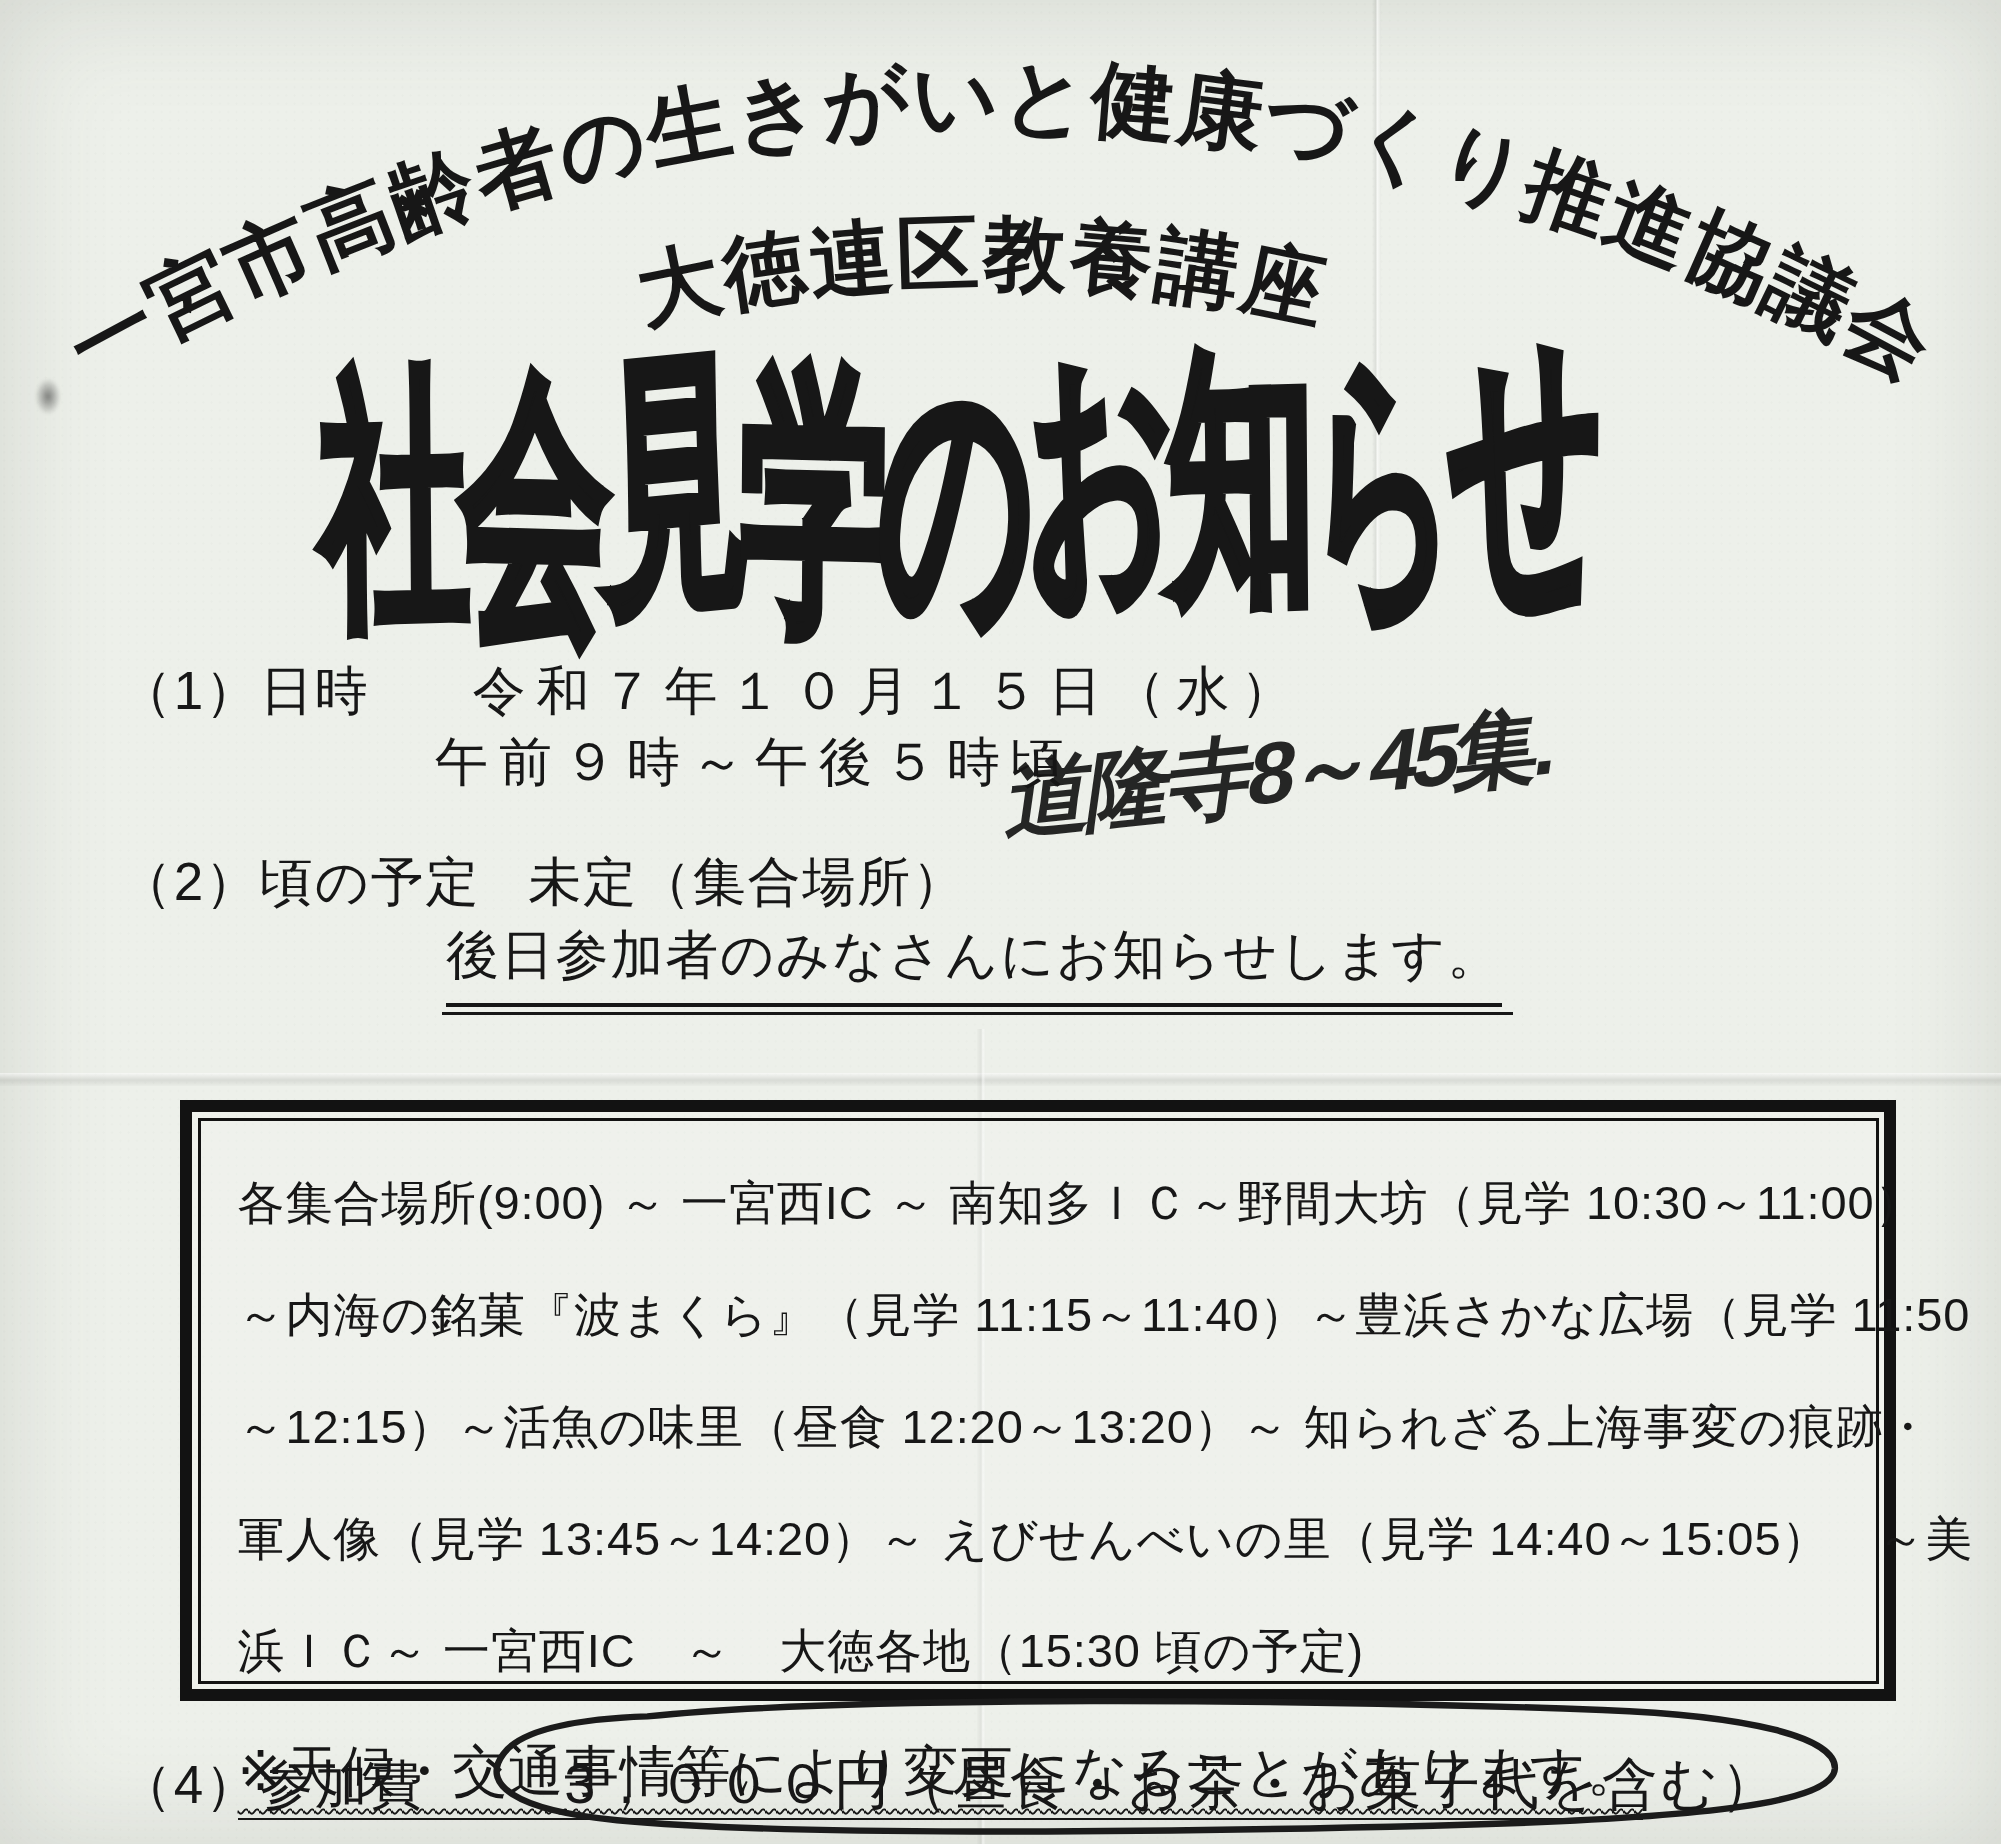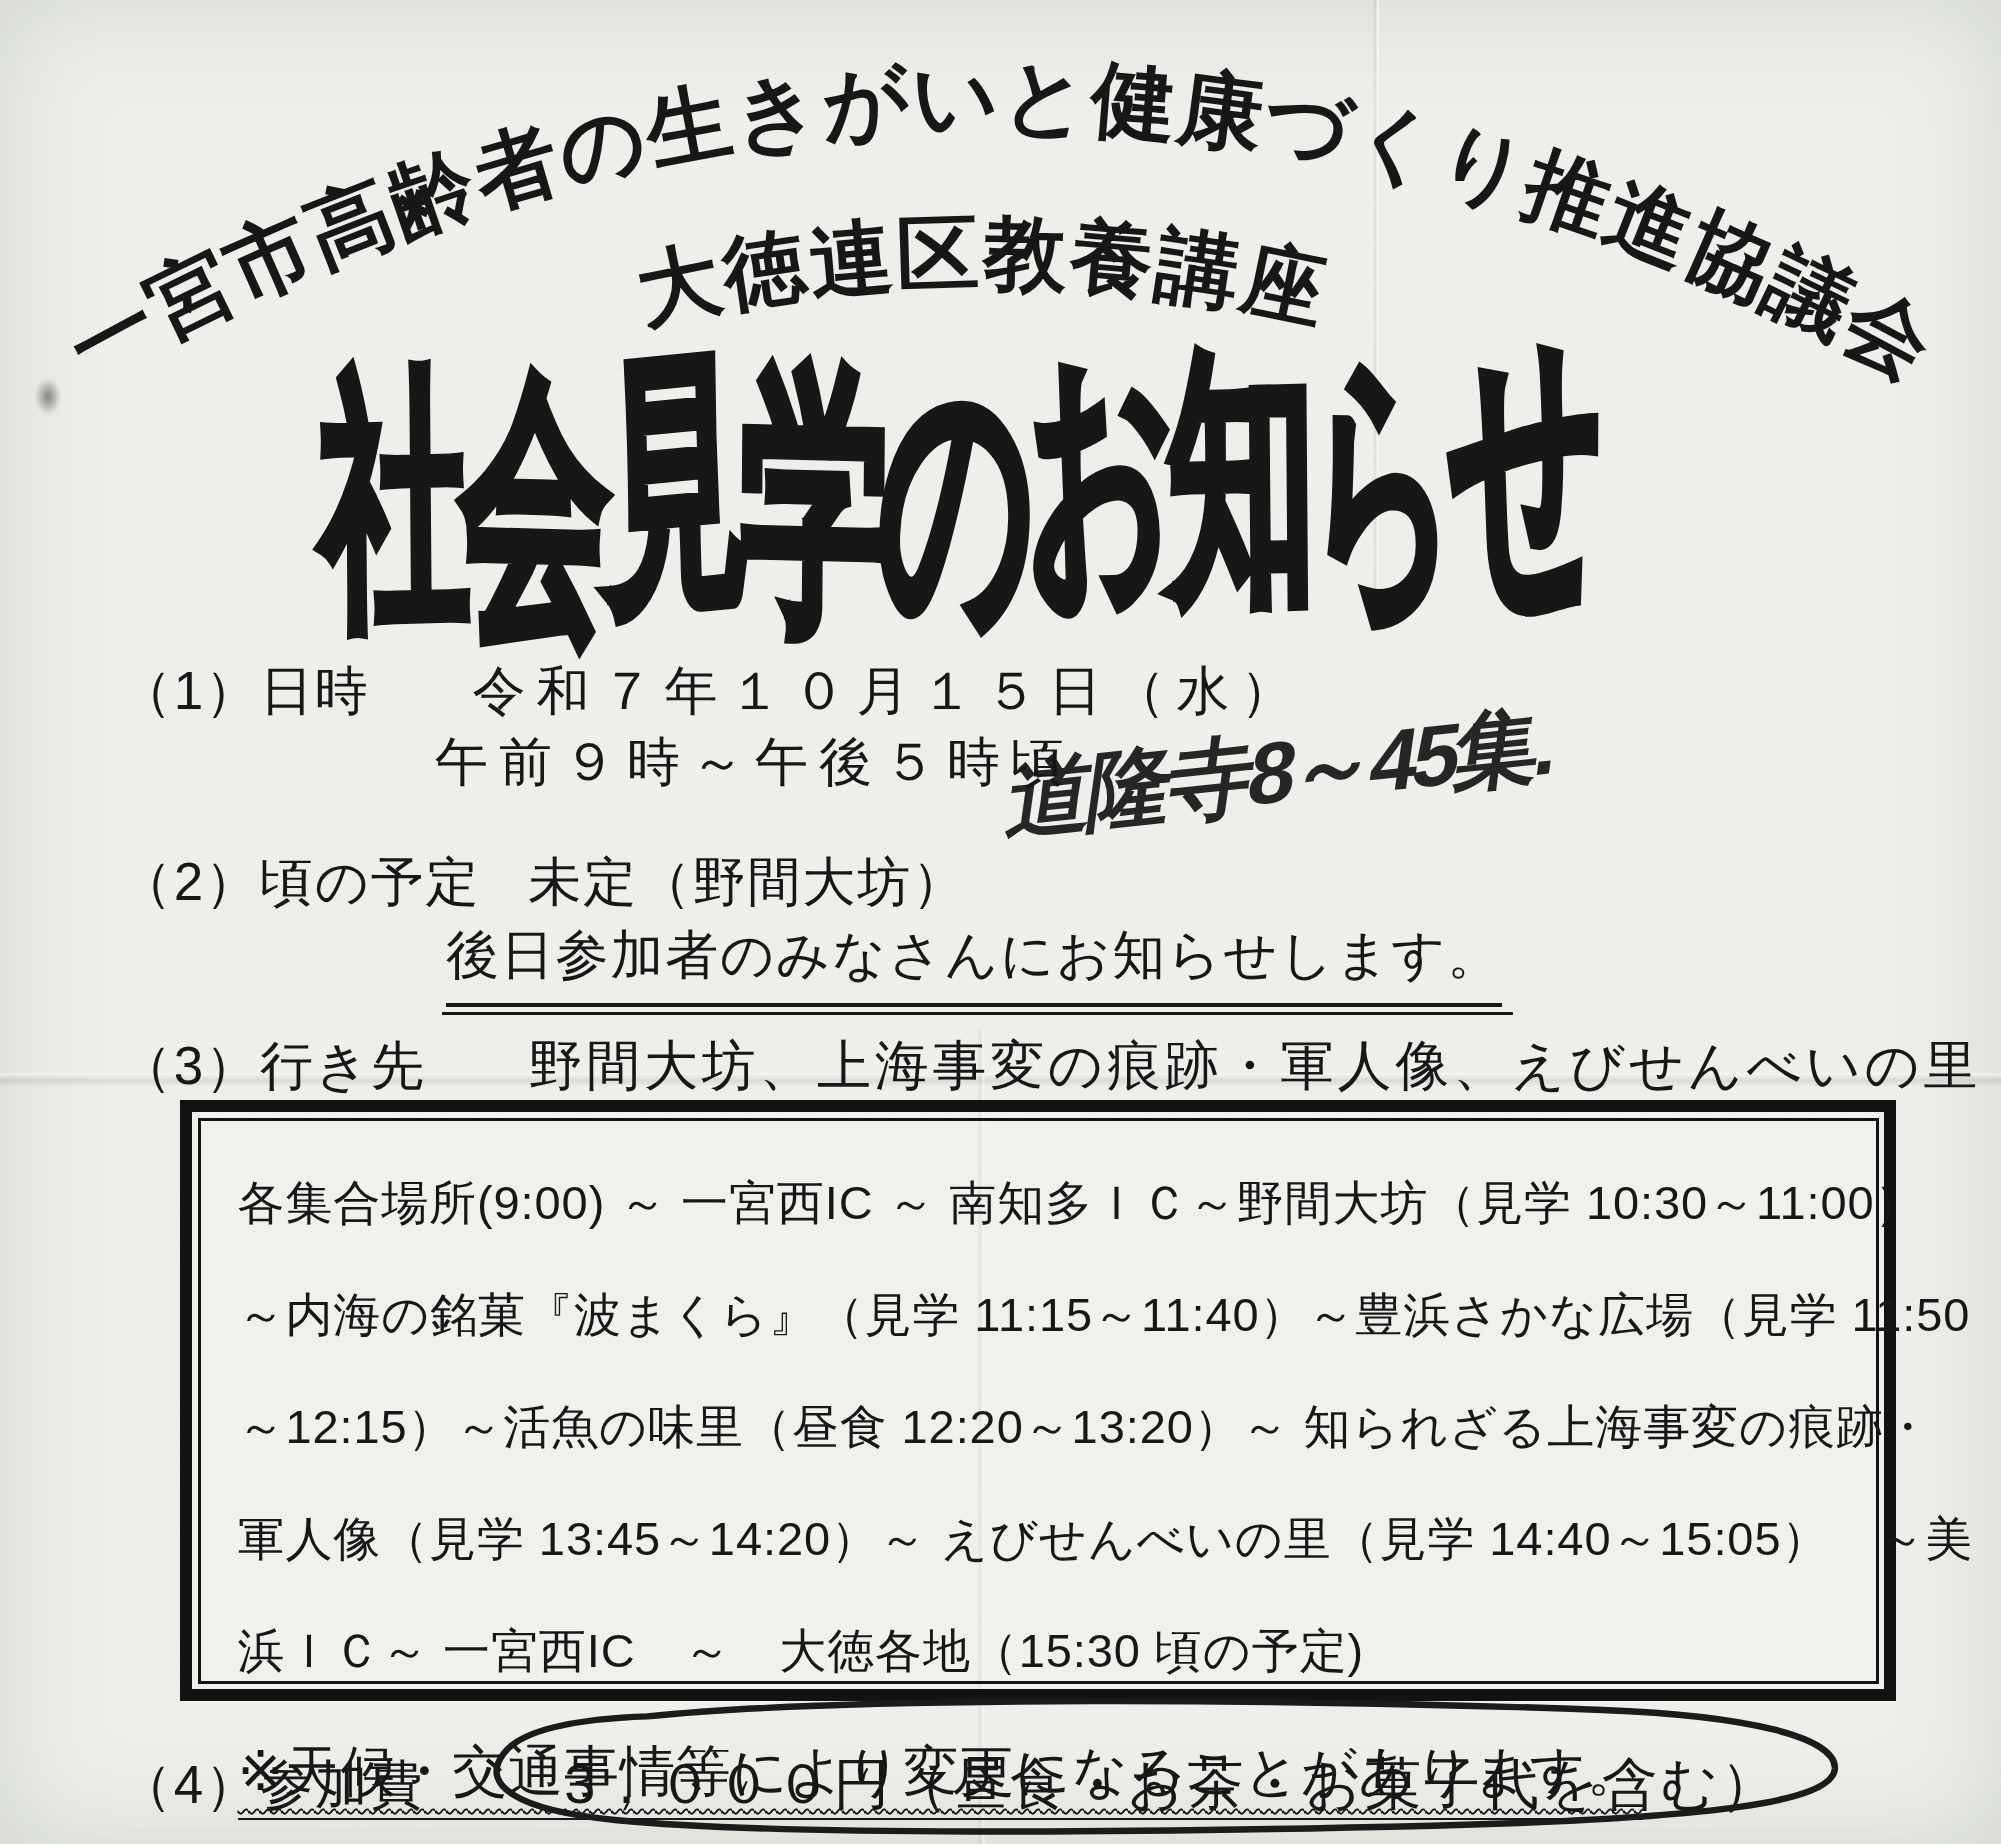--- a/index.html
+++ b/index.html
@@ -94,29 +94,26 @@
   <div class="abs row" style="left:119px;top:656px">
     <span>（1）</span><span class="label">日時</span><span class="gap"></span><span class="value-wide">令和７年１０月１５日（水）</span>
   </div>
   <div class="abs row" style="left:435px;top:727px">
     <span class="value-wide">午前９時～午後５時頃</span>
   </div>
 
   <div class="abs handwritten">道隆寺8～45集.</div>
 
   <div class="abs row" style="left:119px;top:847px">
-    <span>（2）</span><span class="label">頃の予定</span><span>未定（野間大坊）</span>
+    <span>（2）</span><span class="label">頃の予定</span><span>未定（集合場所）</span>
   </div>
   <div class="abs row" style="left:446px;top:920px">
     <span class="notice-underline">後日参加者のみなさんにお知らせします。</span>
   </div>
 
-  <div class="abs row" style="left:119px;top:1030px">
-    <span>（3）</span><span class="label">行き先</span><span class="gap"></span><span class="value-dest">野間大坊、上海事変の痕跡・軍人像、えびせんべいの里</span>
-  </div>
 
   <div class="abs itinerary">
     <div class="itinerary-inner">
       <div class="it-line">各集合場所(9:00) ～ 一宮西IC ～ 南知多ＩＣ～野間大坊（見学 10:30～11:00）</div>
       <div class="it-line">～内海の銘菓『波まくら』（見学 11:15～11:40）～豊浜さかな広場（見学 11:50</div>
       <div class="it-line">～12:15）～活魚の味里（昼食 12:20～13:20）～ 知られざる上海事変の痕跡・</div>
       <div class="it-line">軍人像（見学 13:45～14:20）～ えびせんべいの里（見学 14:40～15:05）　～美</div>
       <div class="it-line">浜ＩＣ～ 一宮西IC　～　大徳各地（15:30 頃の予定)</div>
       <span class="caution">※天候・交通事情等により変更になることがあります。</span>
     </div>

